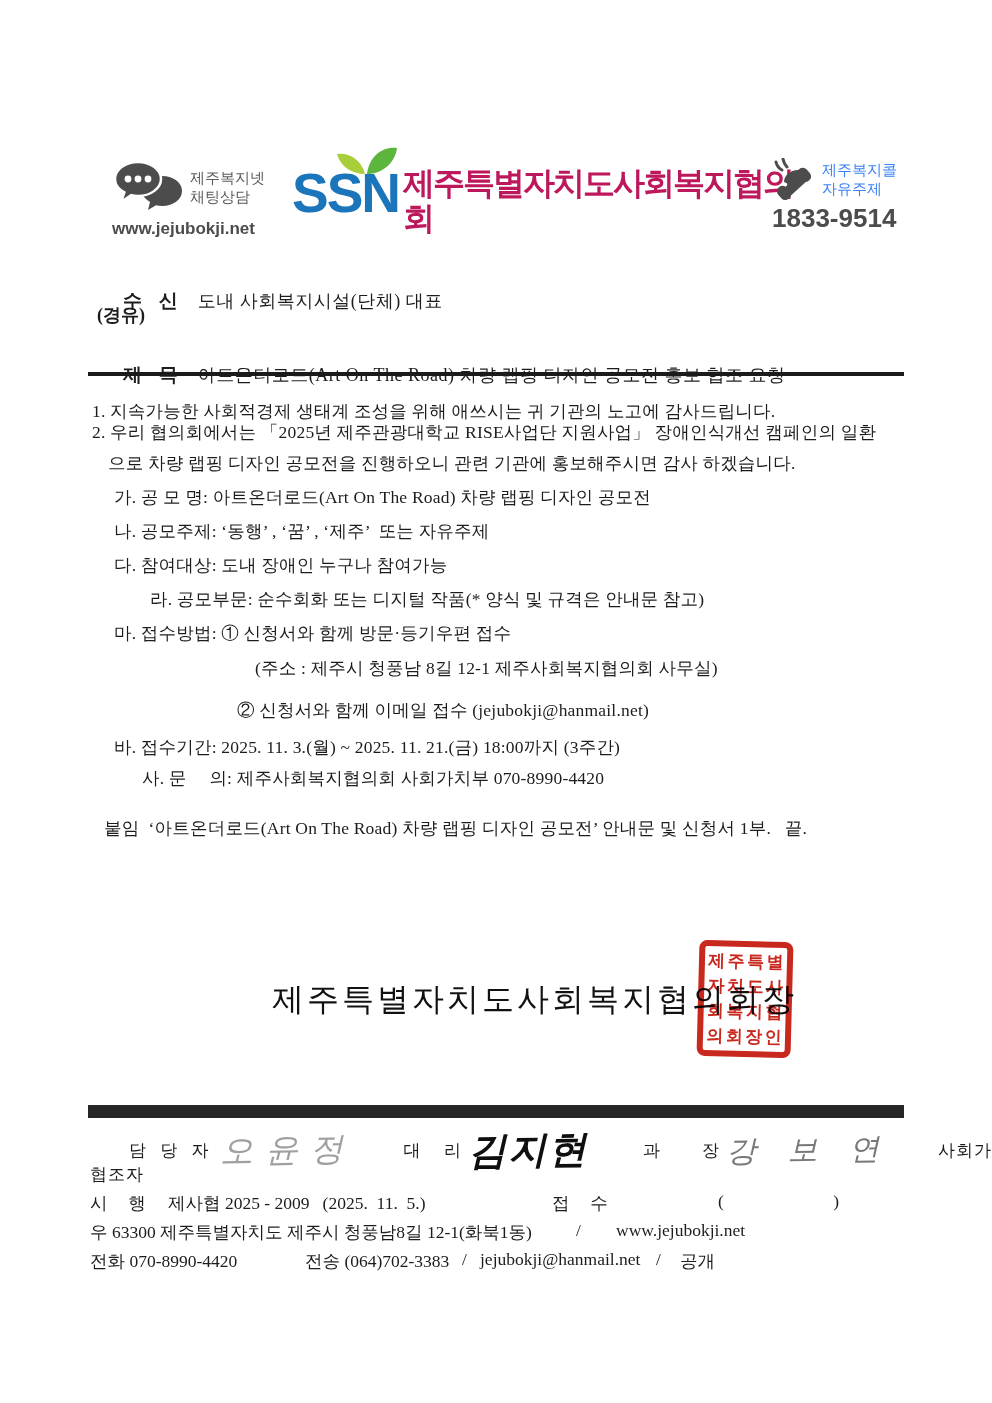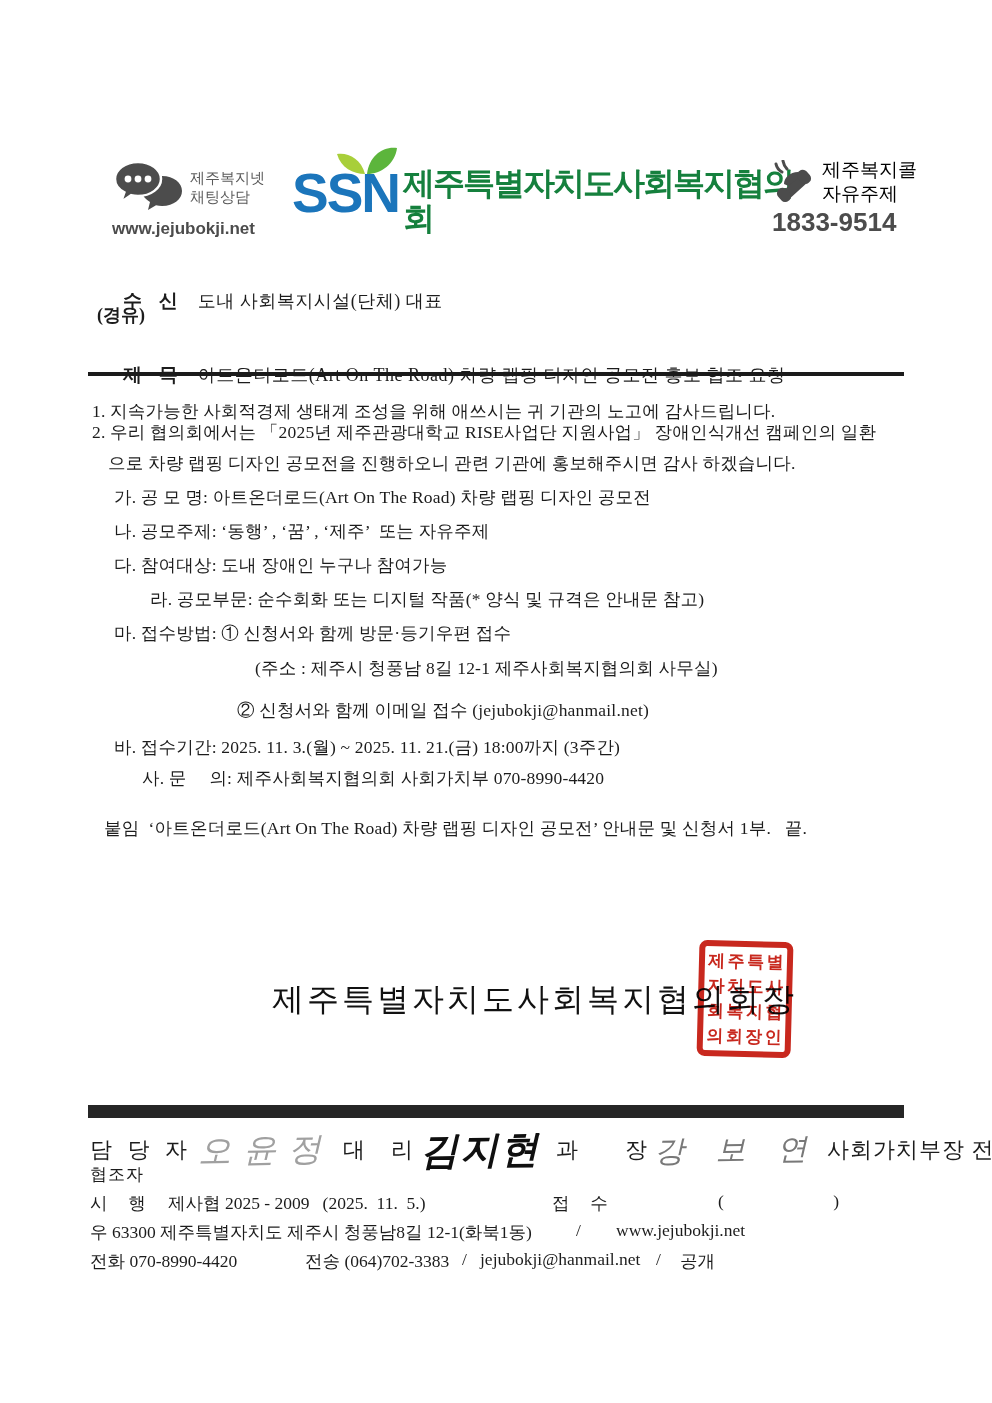--- a/index.html
+++ b/index.html
@@ -16,25 +16,25 @@
   .logo-left-top { display:flex; align-items:center; gap:6px; }
   .chat-lines { font-family:"Liberation Sans",sans-serif; font-size:15px; line-height:1.25; color:#5a5a5a; }
   .chat-url { font-family:"Liberation Sans",sans-serif; font-weight:bold; font-size:17px; color:#4c4c4c; margin-top:3px; }
 
   .logo-center { position:absolute; left:292px; top:8px; display:flex; }
   .ssn-wrap { position:relative; }
   .ssn-text { font-family:"Liberation Sans",sans-serif; font-weight:bold; font-size:55px; line-height:1;
               color:#1b75bb; letter-spacing:-2px; }
   .leaves { position:absolute; right:-6px; top:-22px; }
   .org-name { font-family:"Liberation Sans",sans-serif; font-weight:bold; font-size:32px; line-height:1.1;
-              color:#15803d; letter-spacing:-2px; margin-left:4px; padding-bottom:4px; }
+              color:#be185d; letter-spacing:-2px; margin-left:4px; padding-bottom:4px; }
 
   .logo-right { position:absolute; left:772px; top:0; width:150px; }
   .logo-right-top { display:flex; align-items:center; gap:4px; }
-  .call-lines { font-family:"Liberation Sans",sans-serif; font-size:19px; line-height:1.25; color:#000000; }
+  .call-lines { font-family:"Liberation Sans",sans-serif; font-size:15px; line-height:1.25; color:#3b82f6; }
   .call-num { font-family:"Liberation Sans",sans-serif; font-weight:bold; font-size:26px; color:#4c4c4c;
               letter-spacing:0px; margin-top:1px; }
 
   
   .recv-row { position:absolute; left:104px; white-space:pre-wrap; font-size:19px; }
   .recv-label { font-weight:bold; letter-spacing:6px; margin-right:14px; }
   .recv-value { font-size:18px; letter-spacing:0.5px;text-align:center; }
   .gyeongyu { position:absolute; left:97px; top:303px; font-weight:bold; font-size:18px; }
   .subject-rule { position:absolute; left:88px; top:372px; width:816px; height:4px; background:#1b1b1b; }
 
@@ -49,21 +49,21 @@
           display:grid; grid-template-columns:repeat(4,1fr); grid-template-rows:repeat(4,1fr);
           padding:2px; mix-blend-mode:multiply; background:rgba(255,255,255,0); }
   .seal span { display:flex; align-items:center; justify-content:center;
                color:#c8281e; font-weight:bold; font-size:17px; line-height:1;
                font-family:"Liberation Serif",serif; }
 
   
   .footer-bar { position:absolute; left:88px; top:1105px; width:816px; height:13px; background:#262626; }
   .approval { position:absolute; left:90px; top:1126px; width:815px; height:48px;
               display:flex; align-items:center; }
-  .appr-label { font-size:22px; letter-spacing:5px; white-space:pre; }
+  .appr-label { font-size:17px; letter-spacing:5px; white-space:pre;margin-left:39px; }
   .hw { font-style:italic; transform:rotate(-1deg); white-space:nowrap; }
   .hw-manager { font-size:33px; color:#a0a0a0; letter-spacing:12px; margin:0 10px 0 6px; }
   .hw-deputy  { font-size:38px; color:#0f0f0f; font-weight:bold; letter-spacing:2px; margin:0 16px 0 2px; }
   .hw-chief   { font-size:30px; color:#787878; letter-spacing:12px; margin:0 8px 0 2px; }
   .hw-director{ font-size:34px; color:#1a1a1a; letter-spacing:8px; margin-left:10px; }
   .coop { position:absolute; left:90px; top:1163px; font-size:17px; letter-spacing:1px; }
   .frow { position:absolute; white-space:pre-wrap; font-size:17.5px; }
 
   .icon-svg { display:block; }
 </style>

